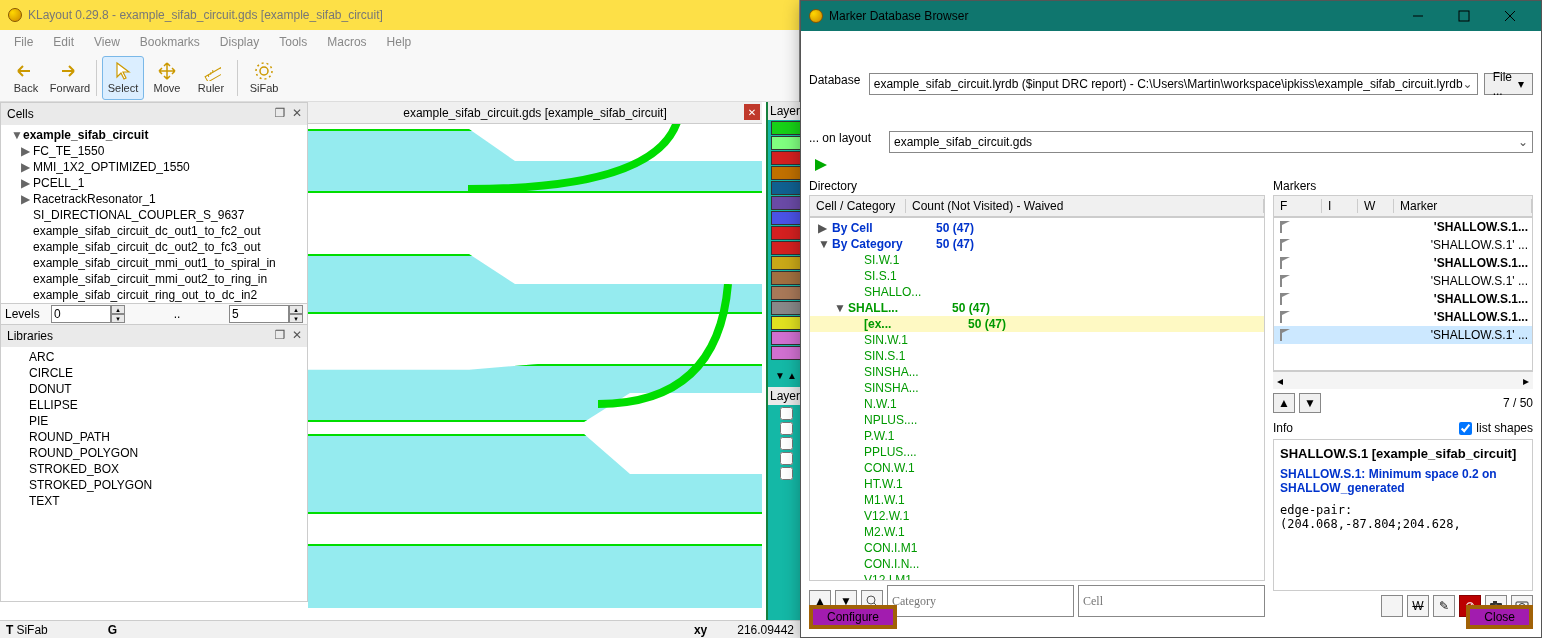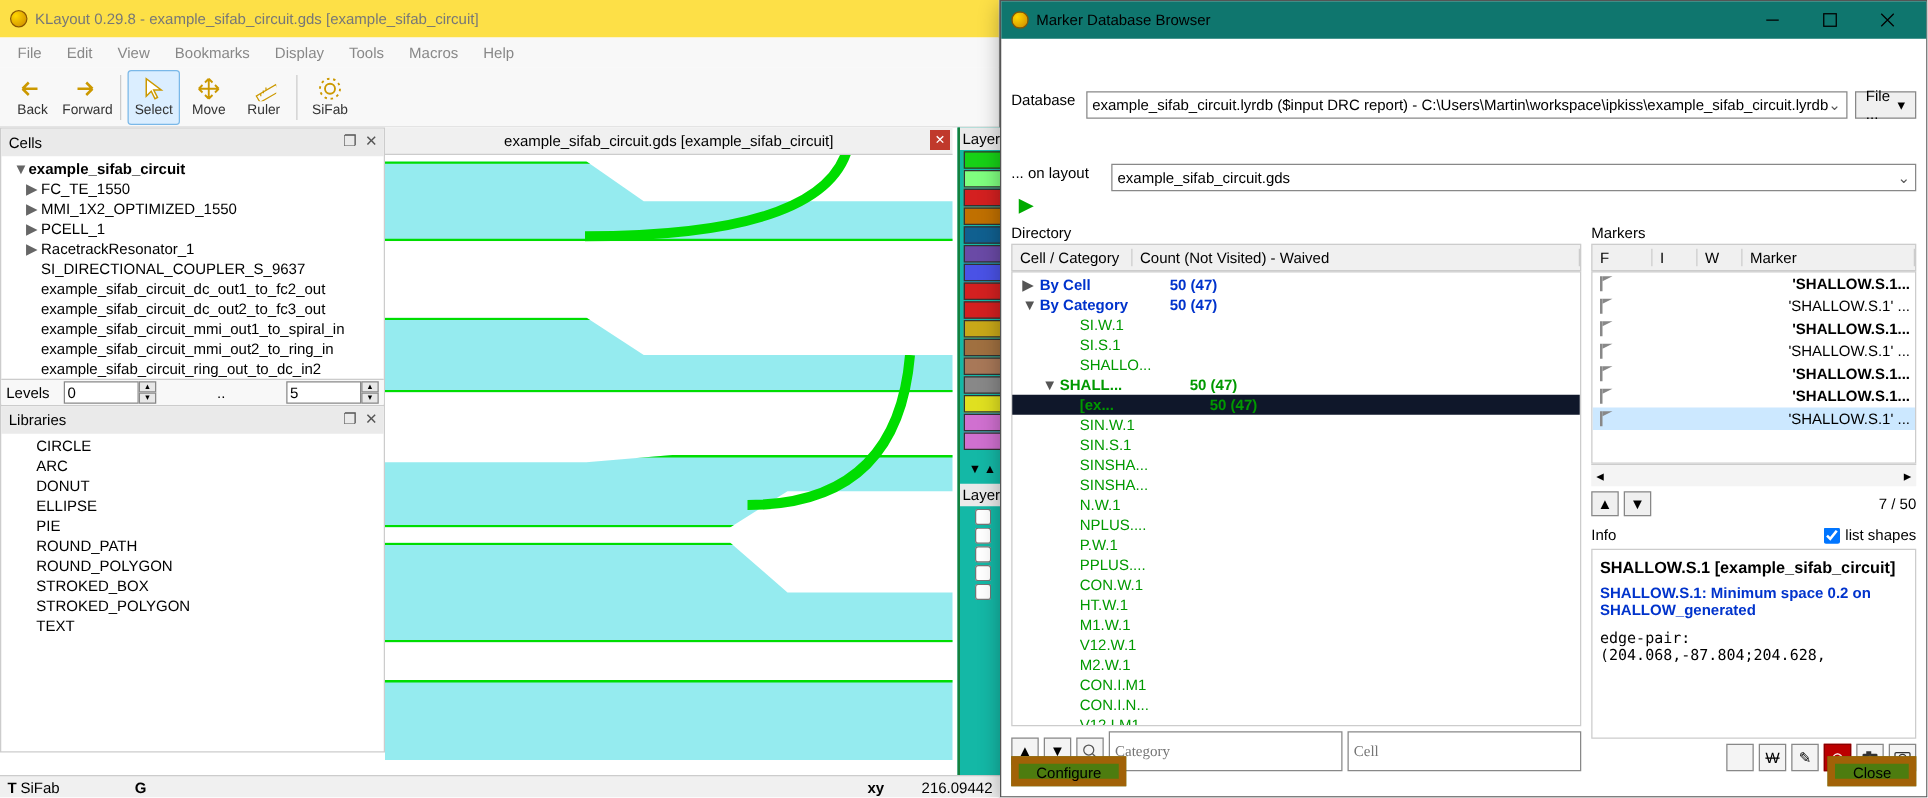--- a/index.html
+++ b/index.html
@@ -67,21 +67,21 @@
 .play-btn { width: 18px; height: 18px; margin: 4px 0 2px 4px; cursor:pointer; }
 
 .mw-layout { display: flex; gap: 8px; height: 440px; }
 .mw-left { flex: 1; display: flex; flex-direction: column; }
 .mw-right { width: 260px; display: flex; flex-direction: column; }
 
 .grid-header { height: 22px; background: #f0f0f0; border: 1px solid #ccc; display: flex; align-items: center; }
 .grid-header .col { padding: 0 6px; border-right: 1px solid #ccc; }
 .dir-body { flex: 1; border: 1px solid #ccc; overflow: auto; padding: 2px 0; }
 .dir-row { display: flex; padding: 1px 0 1px 8px; cursor: default; white-space:nowrap; }
-.dir-row.selected { background: #0f172a; }
+.dir-row.selected { background: #fef9c3; }
 .dir-row .cell-col { width: 104px; overflow:hidden; }
 .dir-row .cnt-col { flex:1; }
 .blue-bold { color: #0033cc; font-weight: bold; }
 .green-bold { color: #009900; font-weight: bold; }
 .green { color: #009900; }
 
 .marker-table { flex:1; border:1px solid #ccc; overflow:auto; }
 .marker-table .mrow { display:flex; align-items:center; padding:2px 4px; border-bottom:0; }
 .marker-table .mrow.selected { background:#cce8ff; }
 .marker-table .flag-icon { width:16px; height:12px; display:inline-block; position:relative; }
@@ -101,21 +101,21 @@
 .info-box .ib-title { font-weight:bold; font-size:13px; }
 .info-box .ib-rule { color:#0033cc; font-weight:bold; margin-top:6px; }
 .info-box .ib-coord { font-family: Consolas, monospace; margin-top:8px; }
 
 .bottom-tools { display:flex; align-items:center; margin-top:4px; gap:4px; }
 .bottom-tools .bt { width:22px; height:22px; border:1px solid #888; background:#f4f4f4; display:flex; align-items:center; justify-content:center; cursor:pointer; }
 .bottom-tools .bt.red { background:#b00; color:#fff; border-color:#800;}
 .bottom-tools input { height:32px; border:1px solid #888; padding:0 4px;font-family:Liberation Serif, serif; }
 
 .mw-footer { position:absolute; bottom:8px; left:8px; right:8px; display:flex; }
-.mw-footer button { height:24px; padding:0 14px; border:6px solid #a16207; background:#4d7c0f; cursor:pointer;}
+.mw-footer button { height:24px; padding:0 14px; border:4px solid #a16207; background:#a21caf; cursor:pointer;}
 .mw-footer .spacer { flex:1; }
 
 svg { display:block; }
 </style>
 </head>
 <body>
 
 <div class="main-window">
   <div class="titlebar">
     <span class="app-icon"></span>
@@ -225,22 +225,22 @@
     </div>
     <div class="panel" style="height:278px;margin-top:0">
       <div class="panel-header">
         <span>Libraries</span>
         <div class="pbtns">
           <span class="pbtn">❐</span>
           <span class="pbtn">✕</span>
         </div>
       </div>
       <div class="tree lib-list" id="lib-tree" style="height:254px">
+          <div class="tree-item">ARC</div>
           <div class="tree-item">CIRCLE</div>
-          <div class="tree-item">ARC</div>
           <div class="tree-item">DONUT</div>
           <div class="tree-item">ELLIPSE</div>
           <div class="tree-item">PIE</div>
           <div class="tree-item">ROUND_PATH</div>
           <div class="tree-item">ROUND_POLYGON</div>
           <div class="tree-item">STROKED_BOX</div>
           <div class="tree-item">STROKED_POLYGON</div>
           <div class="tree-item">TEXT</div>
         </div>
     </div>

